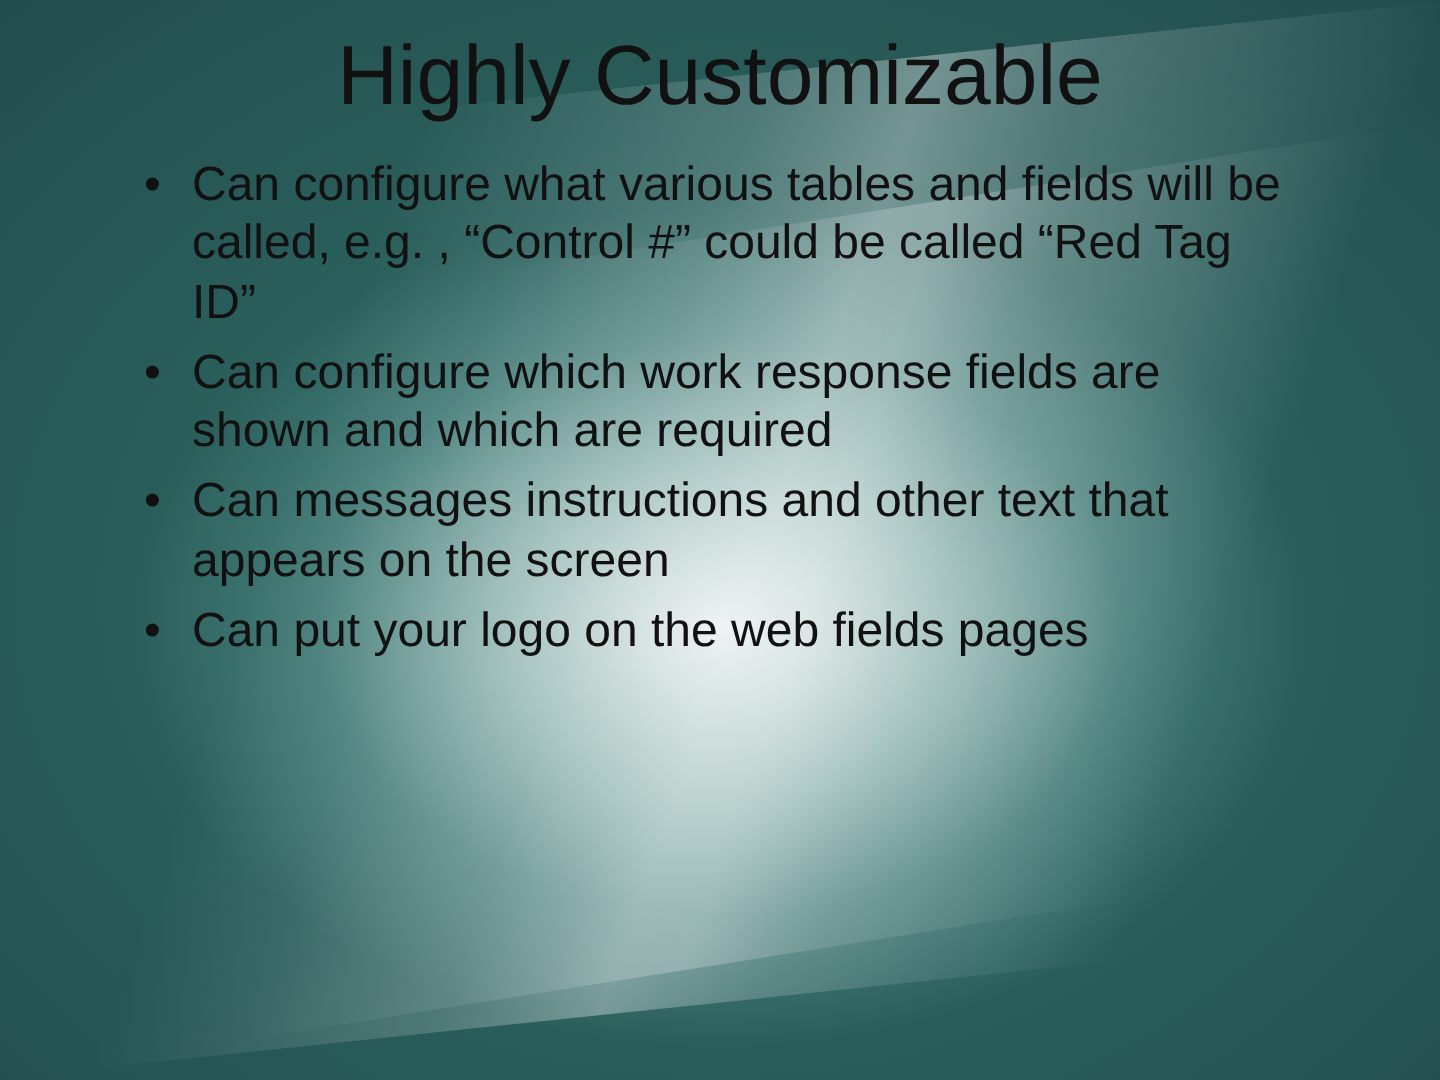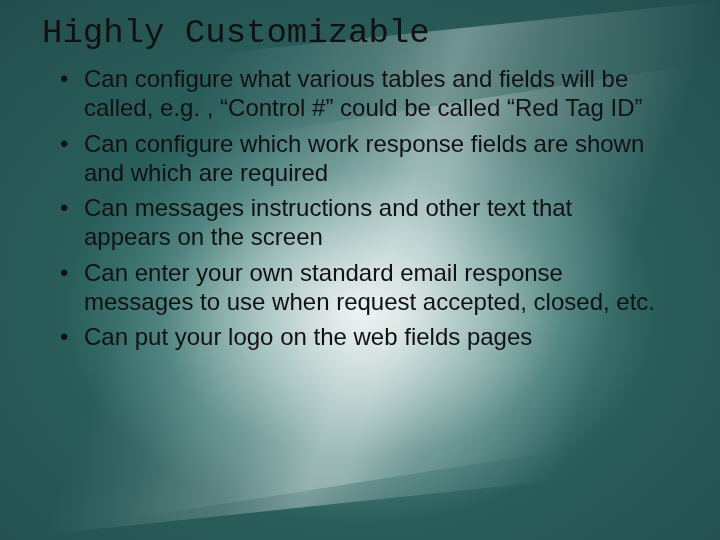--- a/index.html
+++ b/index.html
@@ -62,28 +62,28 @@
     transform: rotate(-9deg);
     pointer-events: none;
   }
   .content {
     position: relative;
     z-index: 2;
     padding: 14px 42px 0 42px;
   }
   h1.title {
     margin: 0 0 12px 0;
-    text-align: left;
-    font-family: Liberation Mono, monospace;
+    text-align: center;
+    font-family: Liberation Sans, sans-serif;
     font-weight: 400;
-    font-size: 34px;
+    font-size: 42px;
     color: #111;
   }
   ul.bullets {
-    margin: 4px;
+    margin: 16px;
     padding: 0 10px 0 34px;
     list-style: none;
   }
   ul.bullets li {
     position: relative;
     font-size: 24px;
     line-height: 1.22;
     color: #111;
     margin: 0 0 6px 0;
     padding-left: 4px;
@@ -100,17 +100,16 @@
 </head>
 <body>
 
 <div class="slide">
   <div class="content">
     <h1 class="title">Highly Customizable</h1>
     <ul class="bullets">
       <li>Can configure what various tables and fields will be called, e.g. , “Control #” could be called “Red Tag ID”</li>
       <li>Can configure which work response fields are shown and which are required</li>
       <li>Can messages instructions and other text that appears on the screen</li>
-      <li>Can enter your own standard email response messages to use when request accepted, closed, etc.</li>
       <li>Can put your logo on the web fields pages</li>
     </ul>
   </div>
 </div>
 
 </body></html>

